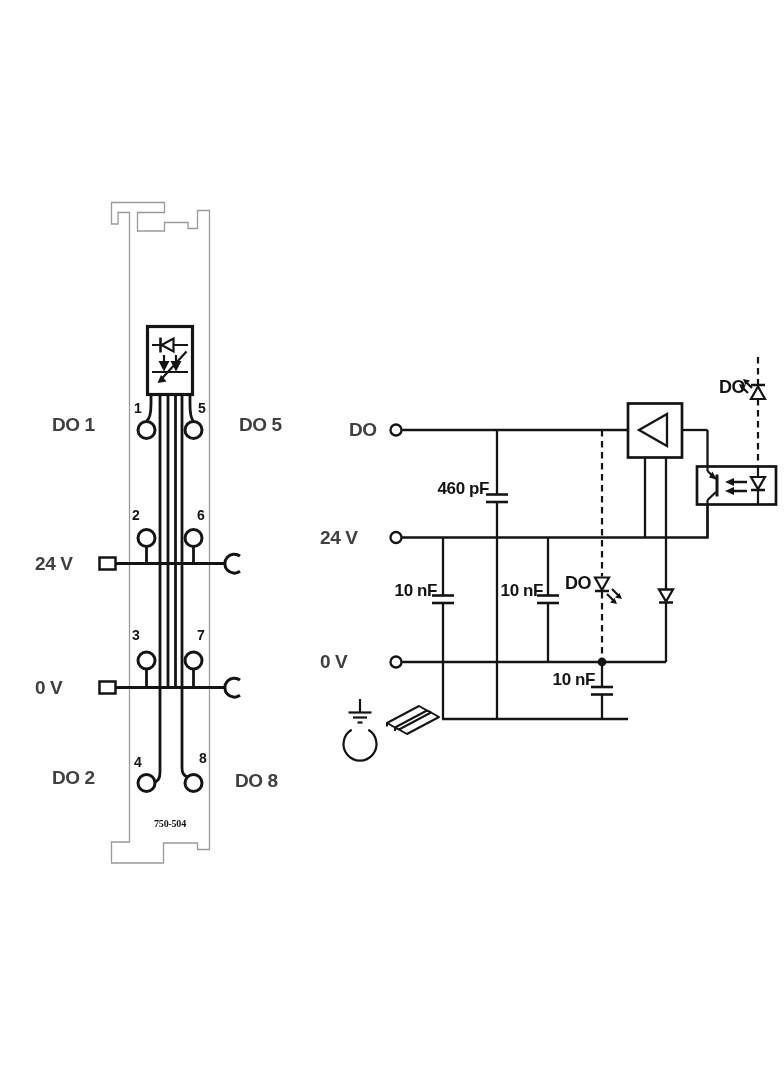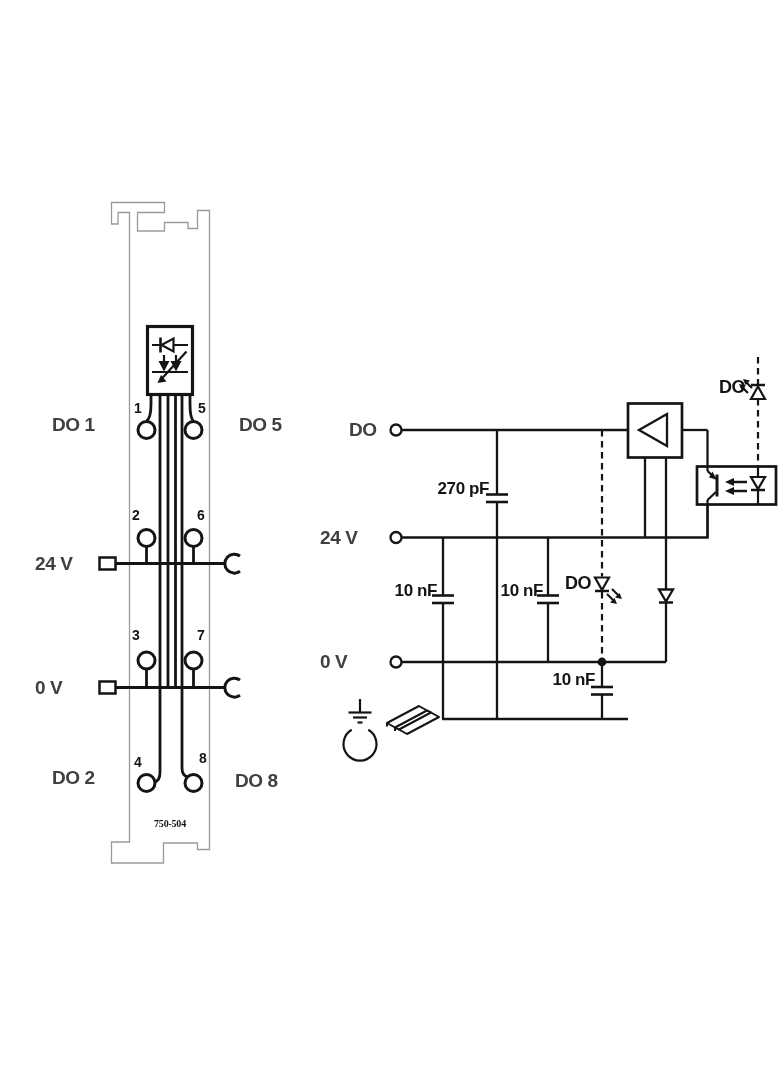--- a/index.html
+++ b/index.html
@@ -195,21 +195,21 @@
   <div class="num" style="left:197px;top:507px;">6</div>
   <div class="num" style="left:132px;top:627px;">3</div>
   <div class="num" style="left:197px;top:627px;">7</div>
   <div class="num" style="left:134px;top:754px;">4</div>
   <div class="num" style="left:199px;top:750px;">8</div>
 
   <div class="lbl" style="left:349px;top:419px;">DO</div>
   <div class="lbl right" style="left:320px;top:527px;width:61px;">24 V</div>
   <div class="lbl right" style="left:320px;top:651px;width:61px;">0 V</div>
 
-  <div class="cap" style="left:417px;top:479px;width:72px;">270 pF</div>
+  <div class="cap" style="left:417px;top:479px;width:72px;">460 pF</div>
   <div class="cap" style="left:377px;top:581px;width:60px;">10 nF</div>
   <div class="cap" style="left:483px;top:581px;width:60px;">10 nF</div>
   <div class="cap" style="left:536px;top:670px;width:59px;">10 nF</div>
 
   <div class="ledlbl" style="left:565px;top:573px;">DO</div>
   <div class="ledlbl" style="left:719px;top:377px;">DO</div>
 
 </div>
 
 </body></html>

